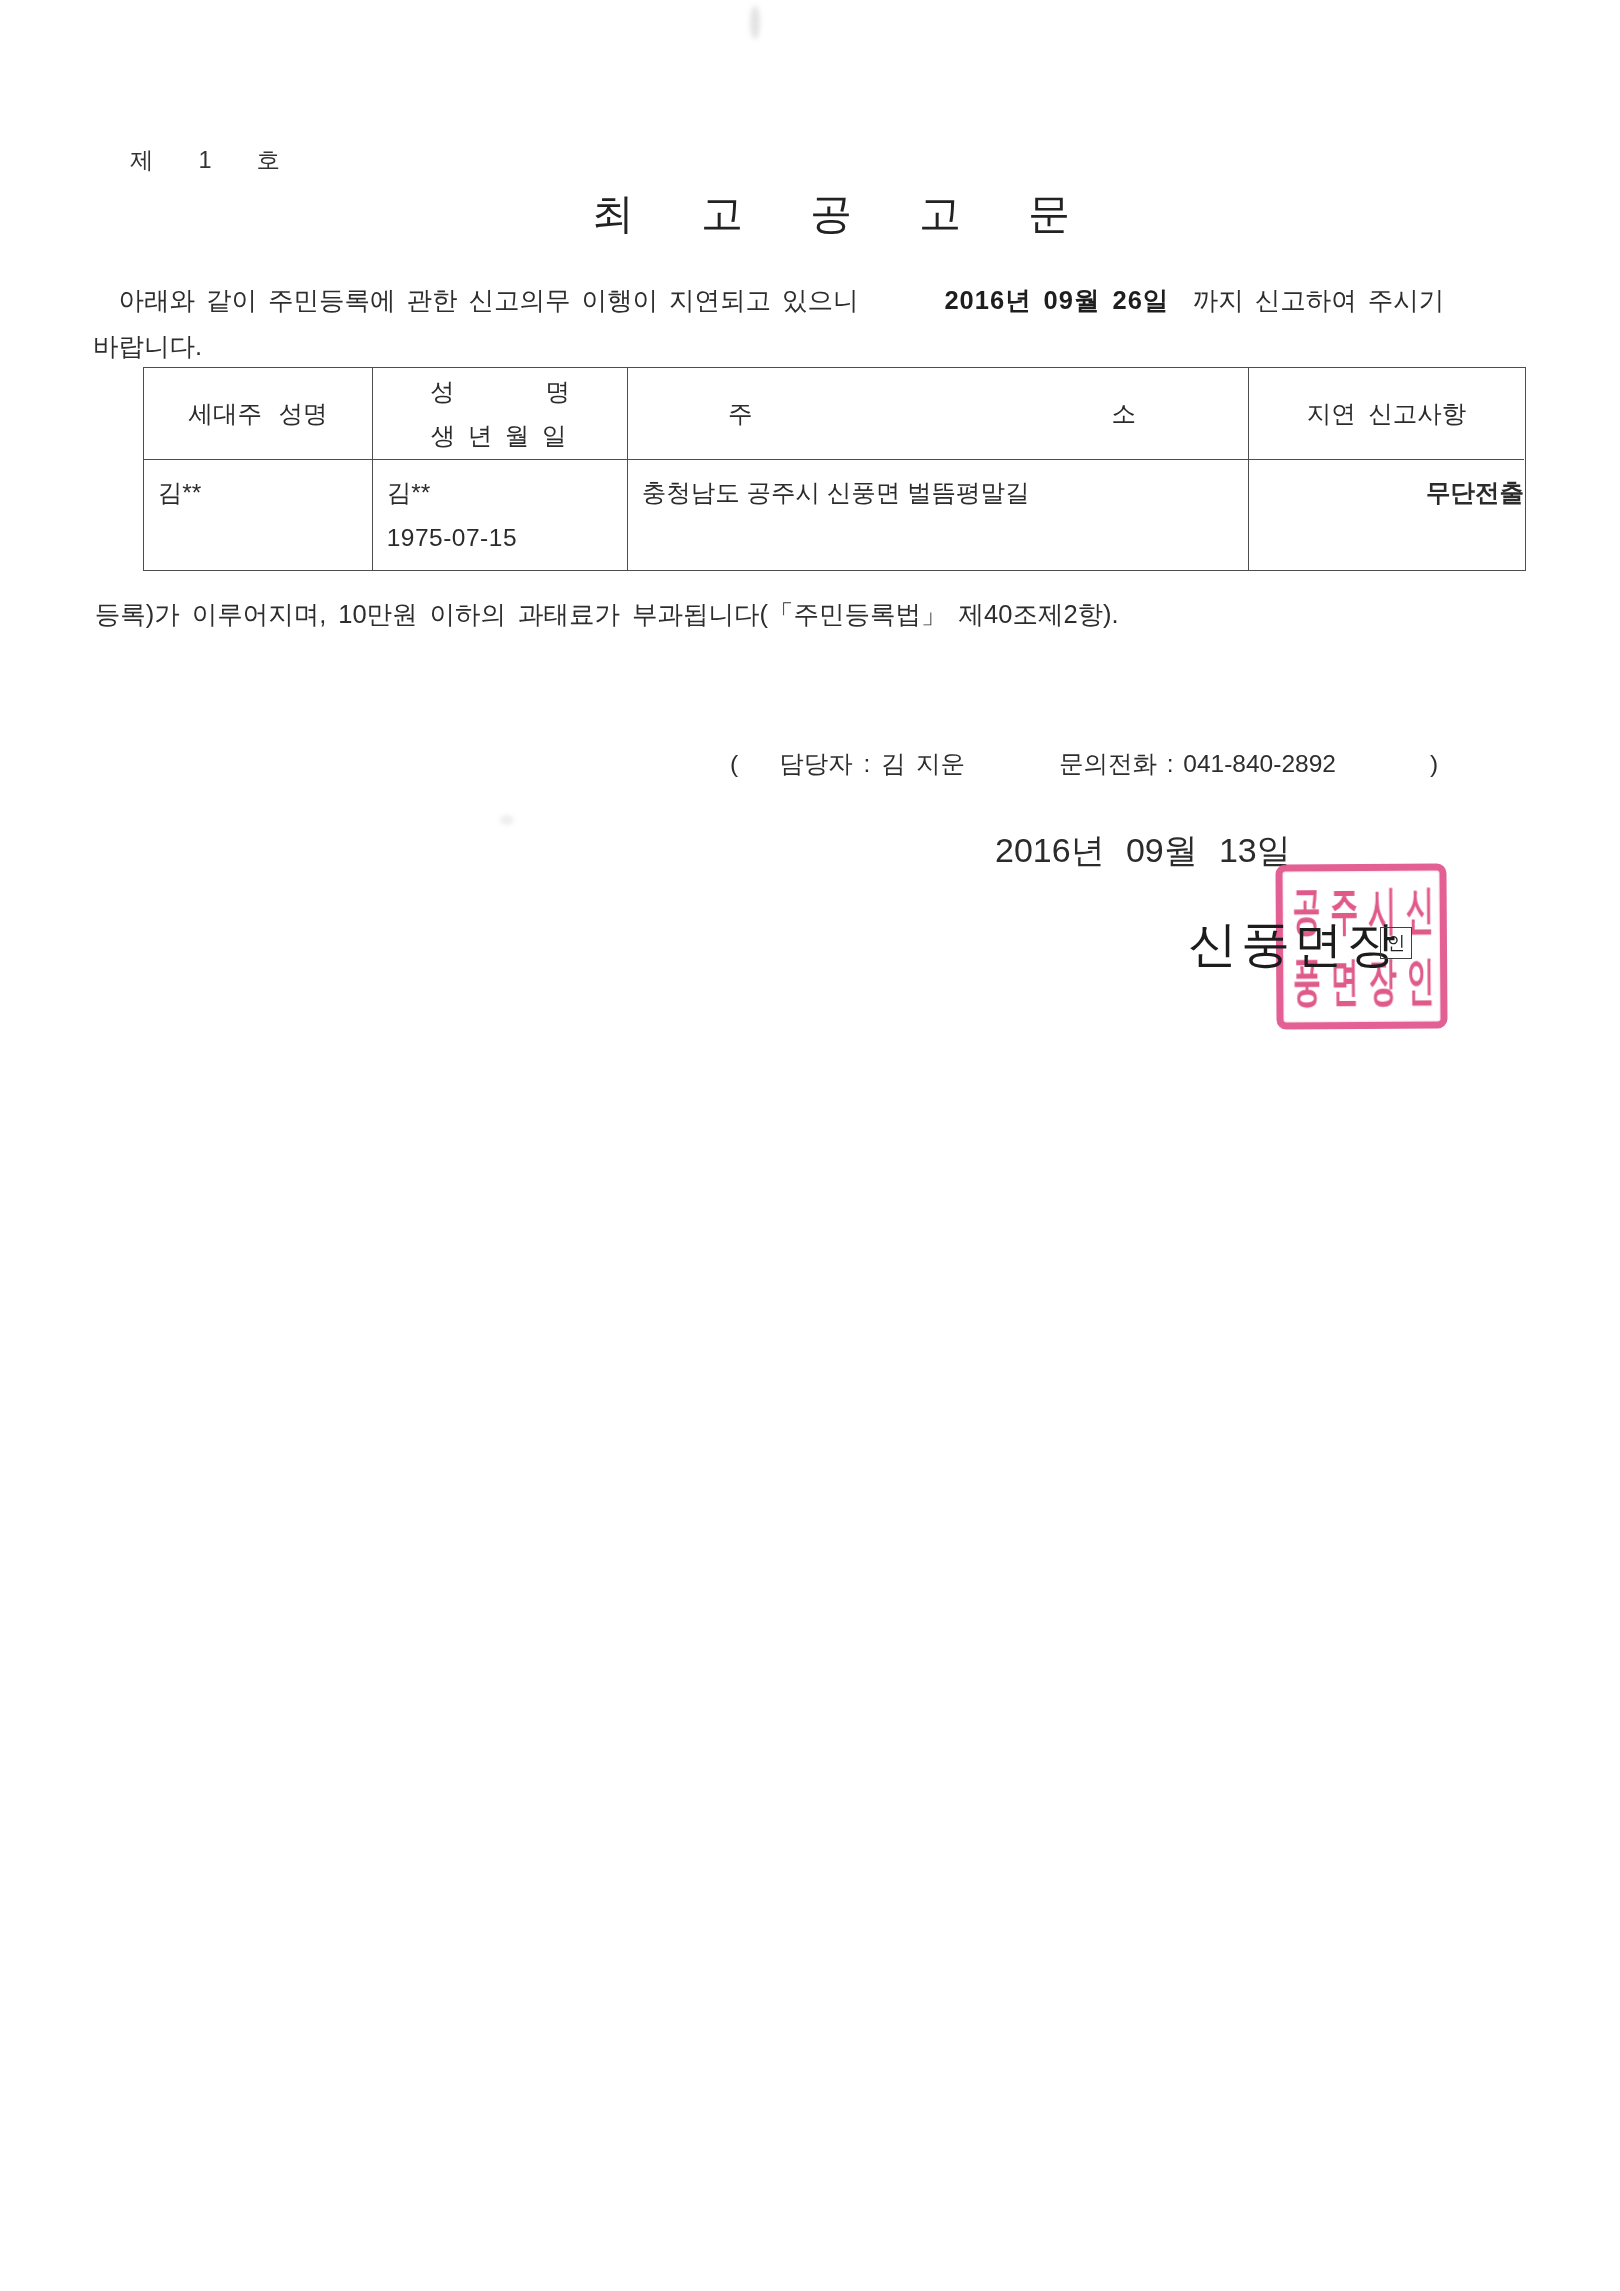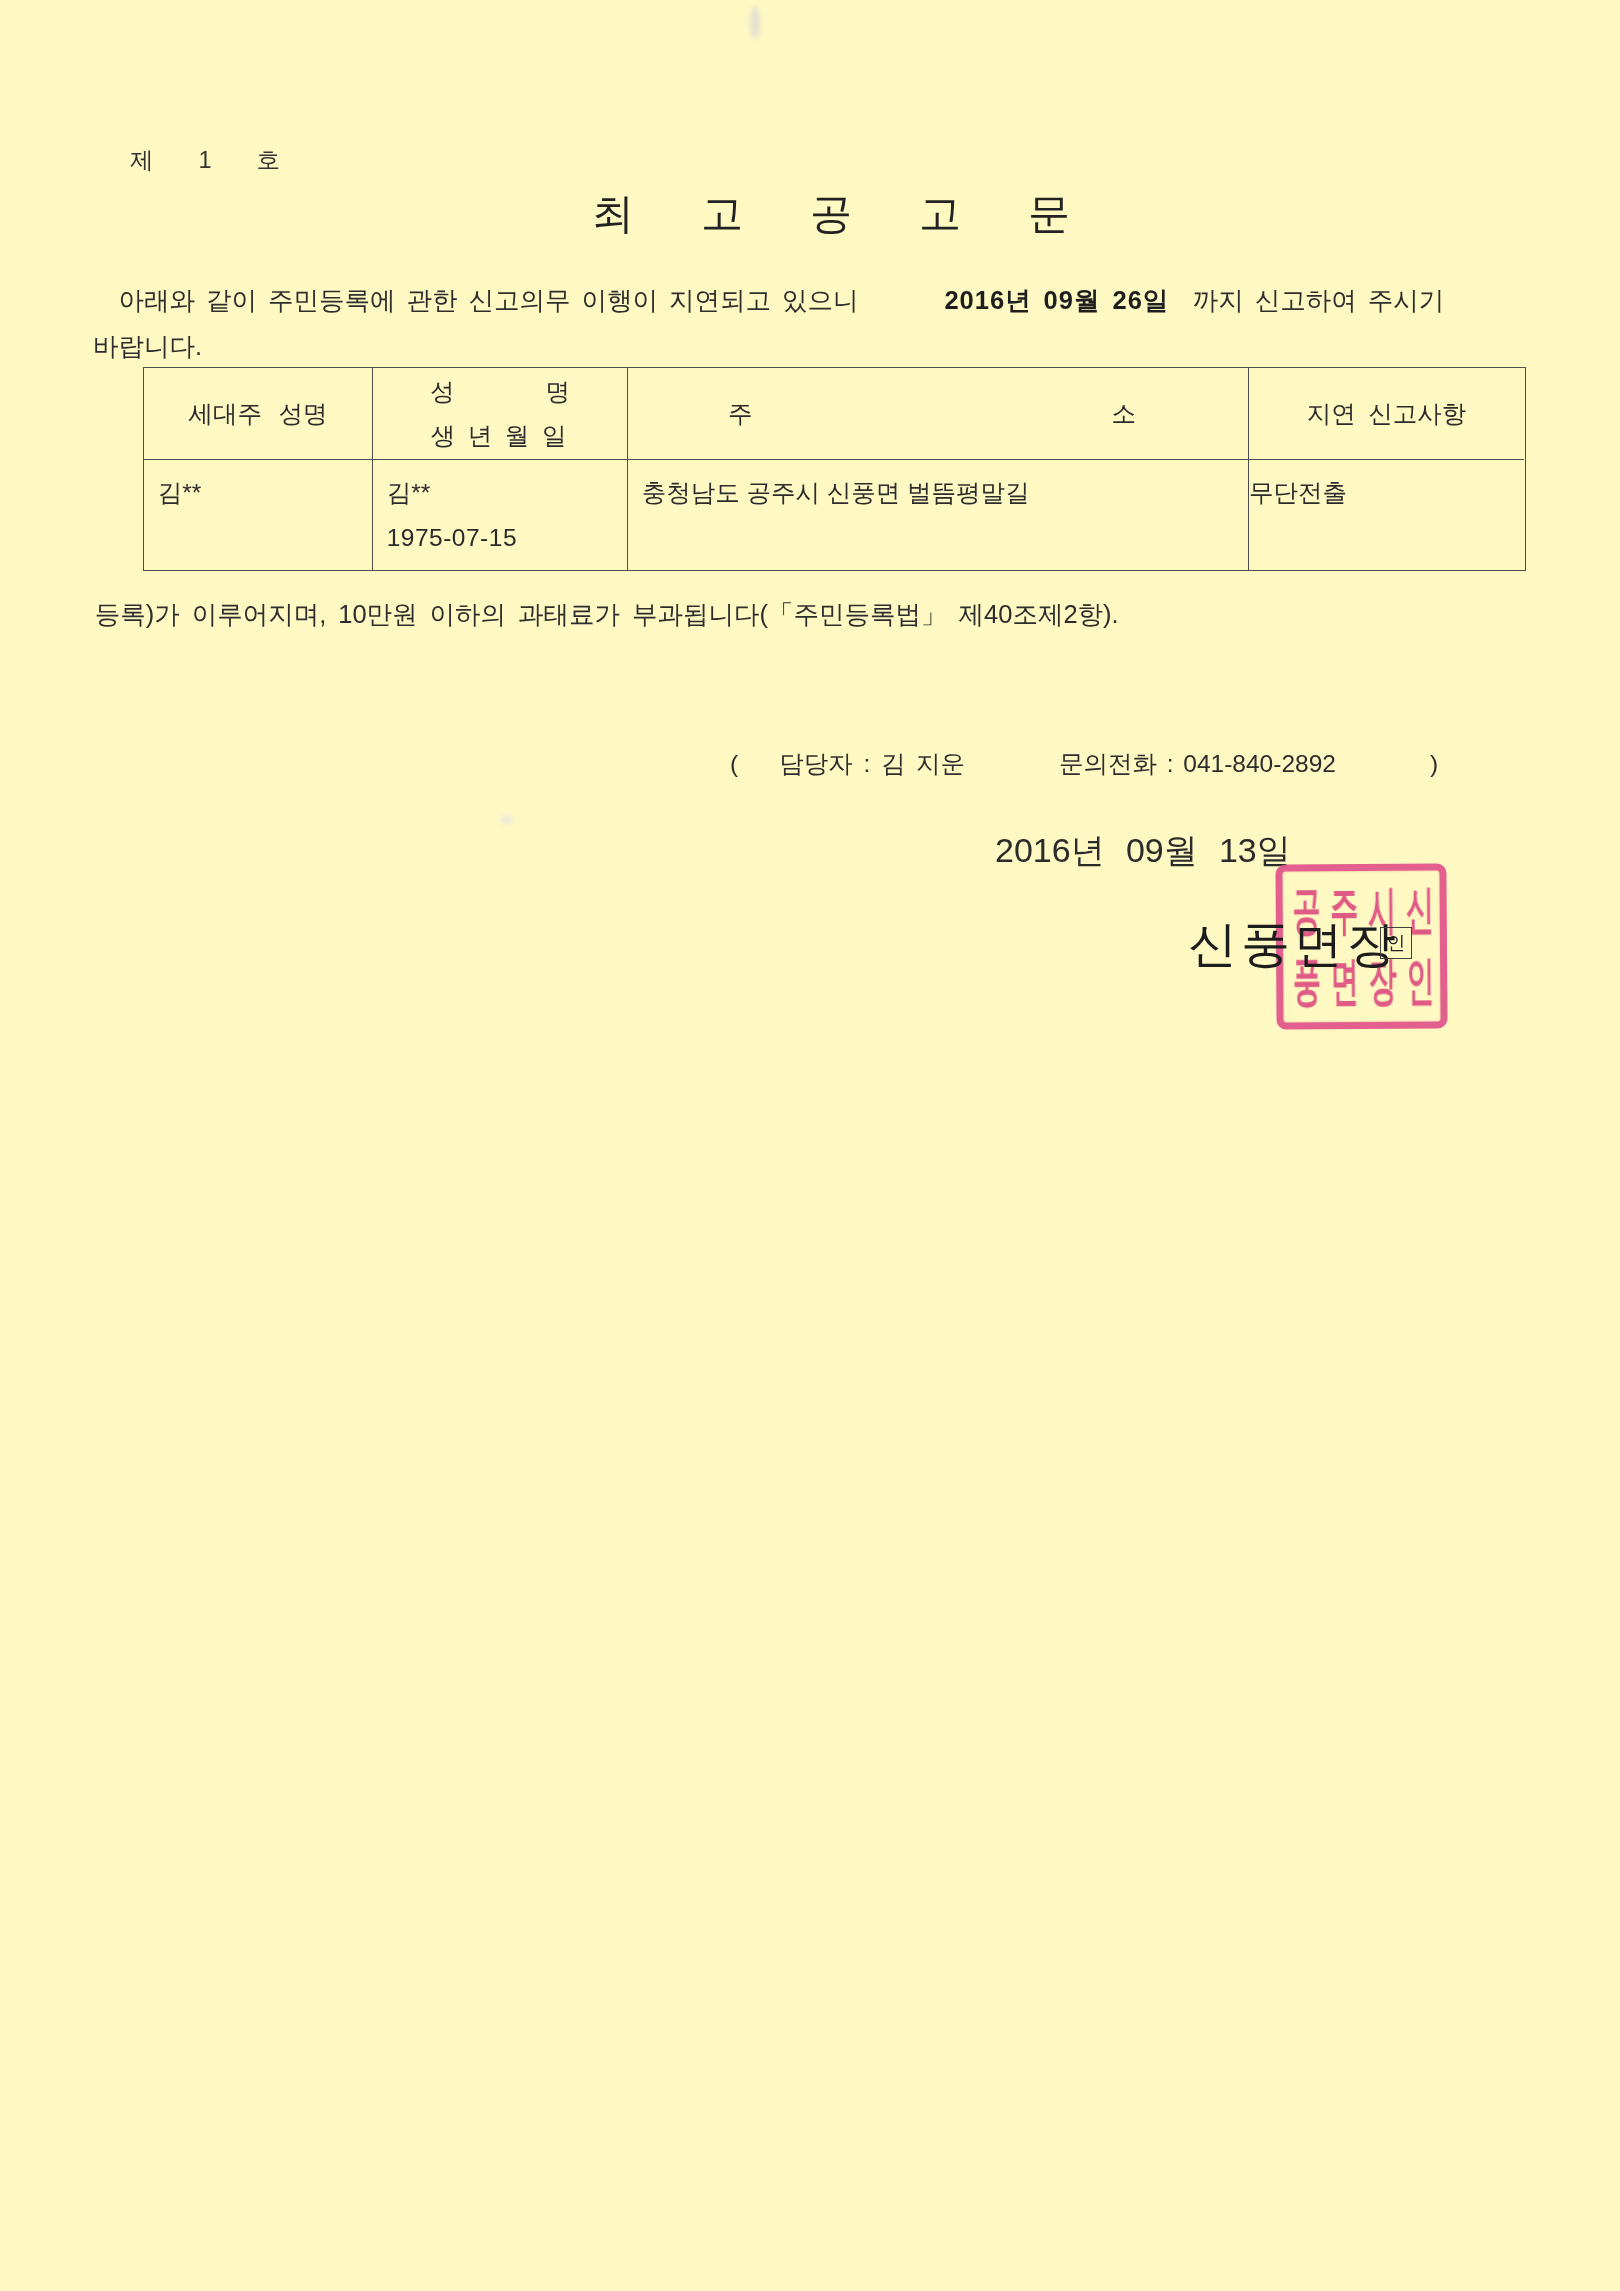--- a/index.html
+++ b/index.html
@@ -3,21 +3,21 @@
 <meta charset="utf-8">
 <style>
   * { margin: 0; padding: 0; box-sizing: border-box; }
   html, body { background: #e9e9e9; }
   body { font-family: "Liberation Sans", "DejaVu Sans", sans-serif; }
 
   .page {
     position: relative;
     width: 1620px;
     height: 2292px;
-    background: #fef9c3;
+    background: #ffffff;
     color: #2d2d2d;
     overflow: hidden;
   }
 
   
   .doc-number {
     position: absolute;
     left: 130px;
     top: 144px;
     font-size: 23.5px;
@@ -98,21 +98,21 @@
   .th-name-row2 { letter-spacing: 2.9px; margin-top: 11.8px; }
   .th-addr {
     flex-direction: row;
     justify-content: space-between;
     padding-left: 100px;
     padding-right: 112px;
   }
   .th-delay { word-spacing: 5.9px; }
   .td { padding: 15.7px 13.7px 0 13.7px; }
   .td-name div + div { margin-top: 15.7px; letter-spacing: 0.5px; }
-  .td-delay { text-align: left; padding-left: 0; padding-right: 12px; word-spacing: 2px; }
+  .td-delay { text-align: right; padding-left: 0; padding-right: 0; word-spacing: 2px; font-weight: bold; }
 
   
   .note {
     position: absolute;
     left: 80px;
     top: 592px;
     font-size: 25.5px;
     line-height: 45px;
     color: #2d2d2d;
     word-spacing: 4.9px;

